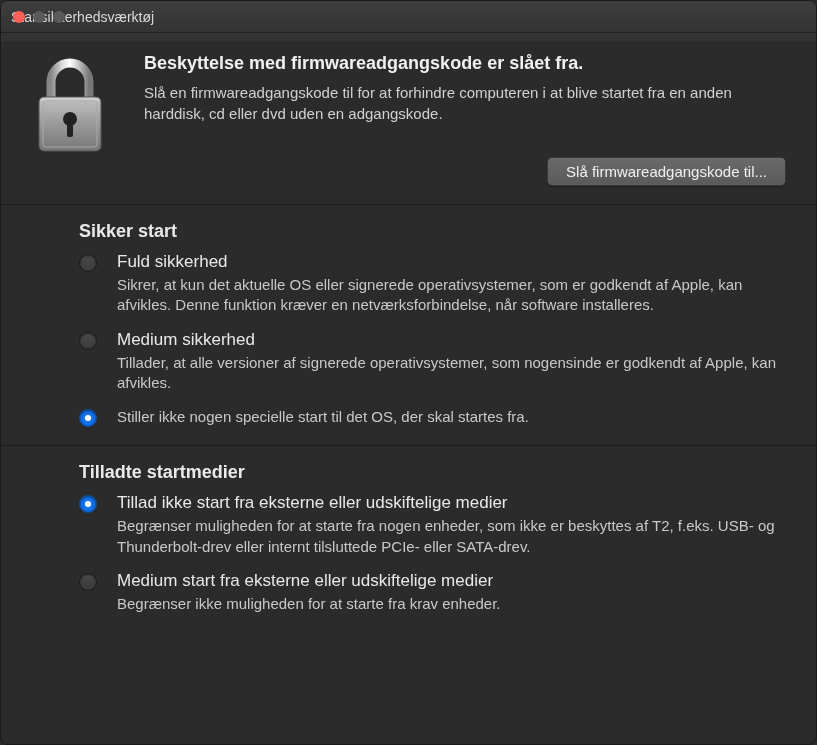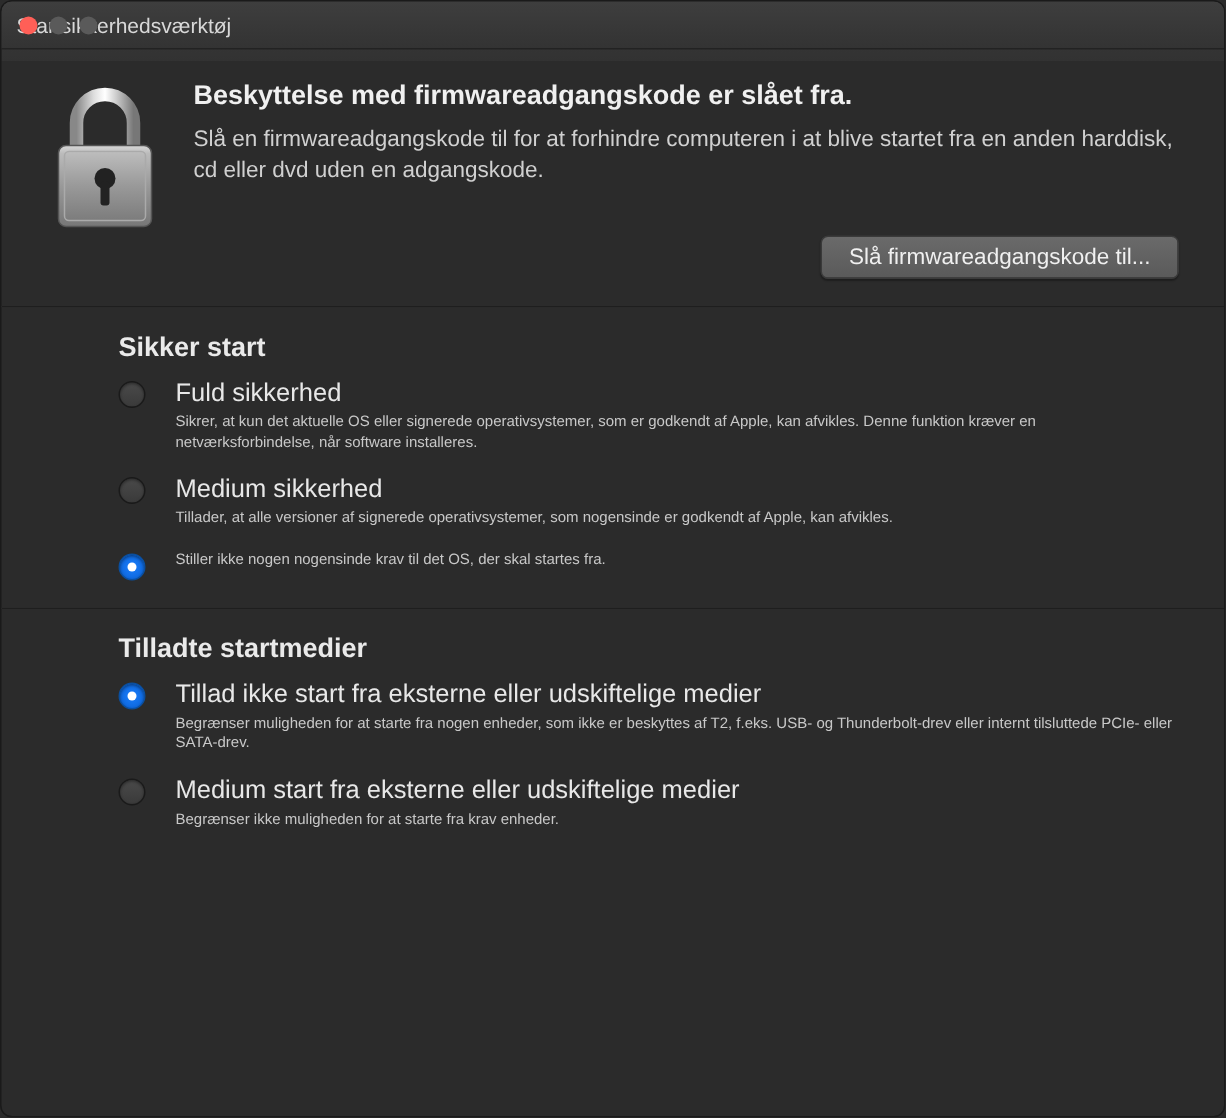--- a/index.html
+++ b/index.html
@@ -54,21 +54,21 @@
       font-weight: 400;
     }
     .content {
       padding: 0;
     }
     .firmware-section {
       padding: 20px 30px 18px 30px;
     }
     .firmware-top {
       display: flex;
-      gap: 20px;
+      gap: 35px;
       align-items: flex-start;
     }
     .lock-icon {
       width: 78px;
       height: 100px;
       flex-shrink: 0;
       margin-top: 4px;
     }
     .firmware-text {
       flex: 1;
@@ -149,21 +149,21 @@
     }
     .option-text {
       flex: 1;
     }
     .option-label {
       font-size: 17px;
       color: #e8e8e8;
       margin-bottom: 3px;
     }
     .option-desc {
-      font-size: 10px;
+      font-size: 15px;
       color: #c8c8c8;
       line-height: 1.35;
     }
   </style>
 </head>
 <body>
 
 <div class="window">
   <div class="titlebar">
     <div class="traffic-lights">
@@ -228,21 +228,21 @@
         <div class="radio"></div>
         <div class="option-text">
           <div class="option-label">Medium sikkerhed</div>
           <div class="option-desc">Tillader, at alle versioner af signerede operativsystemer, som nogensinde er godkendt af Apple, kan afvikles.</div>
         </div>
       </div>
 
       <div class="radio-option">
         <div class="radio selected"></div>
         <div class="option-text">
-          <div class="option-desc">Stiller ikke nogen nogensinde krav til det OS, der skal startes fra.</div>
+          <div class="option-desc">Stiller ikke nogen specielle start til det OS, der skal startes fra.</div>
         </div>
       </div>
     </div>
 
     <div class="divider"></div>
 
     <div class="section">
       <div class="section-heading">Tilladte startmedier</div>
 
       <div class="radio-option">

